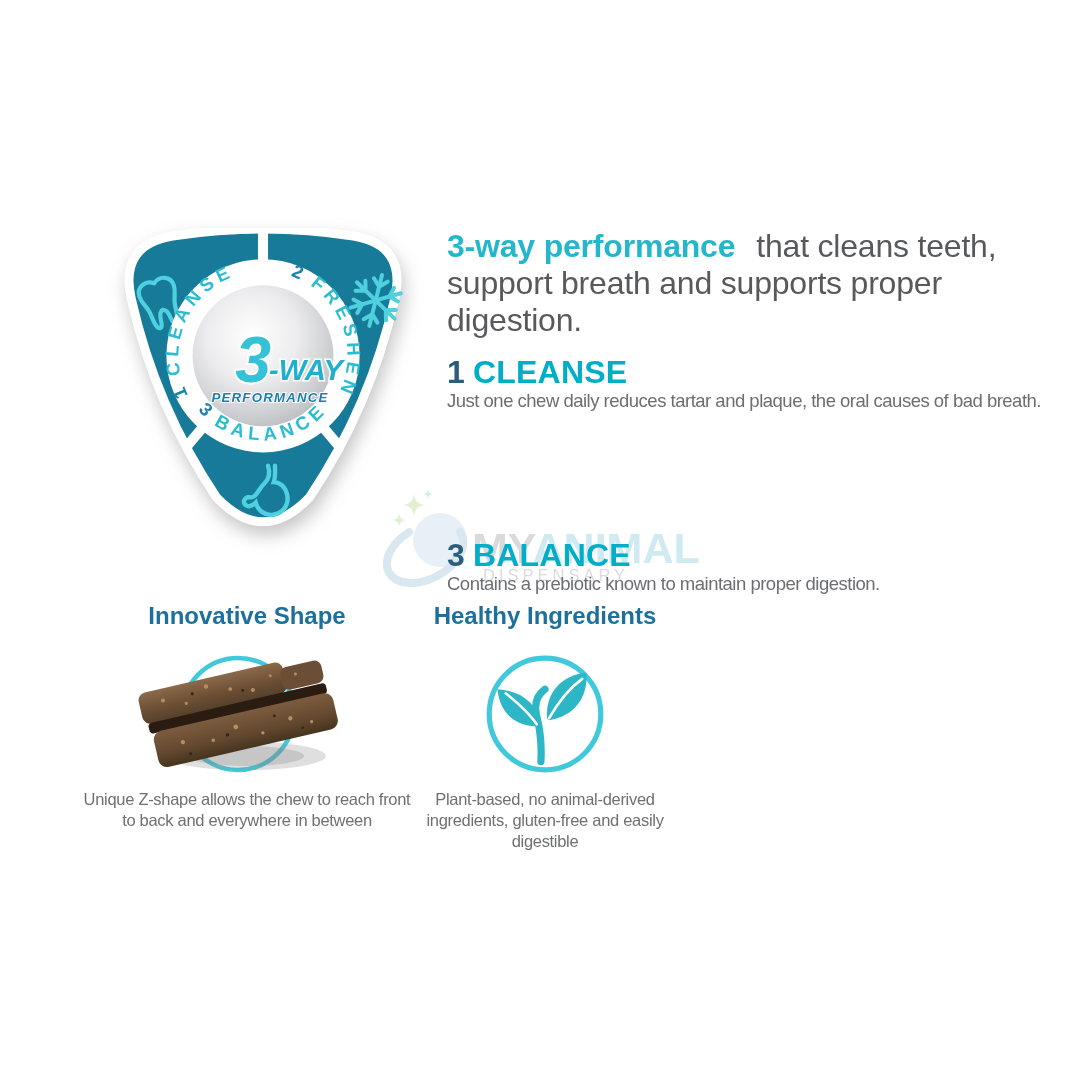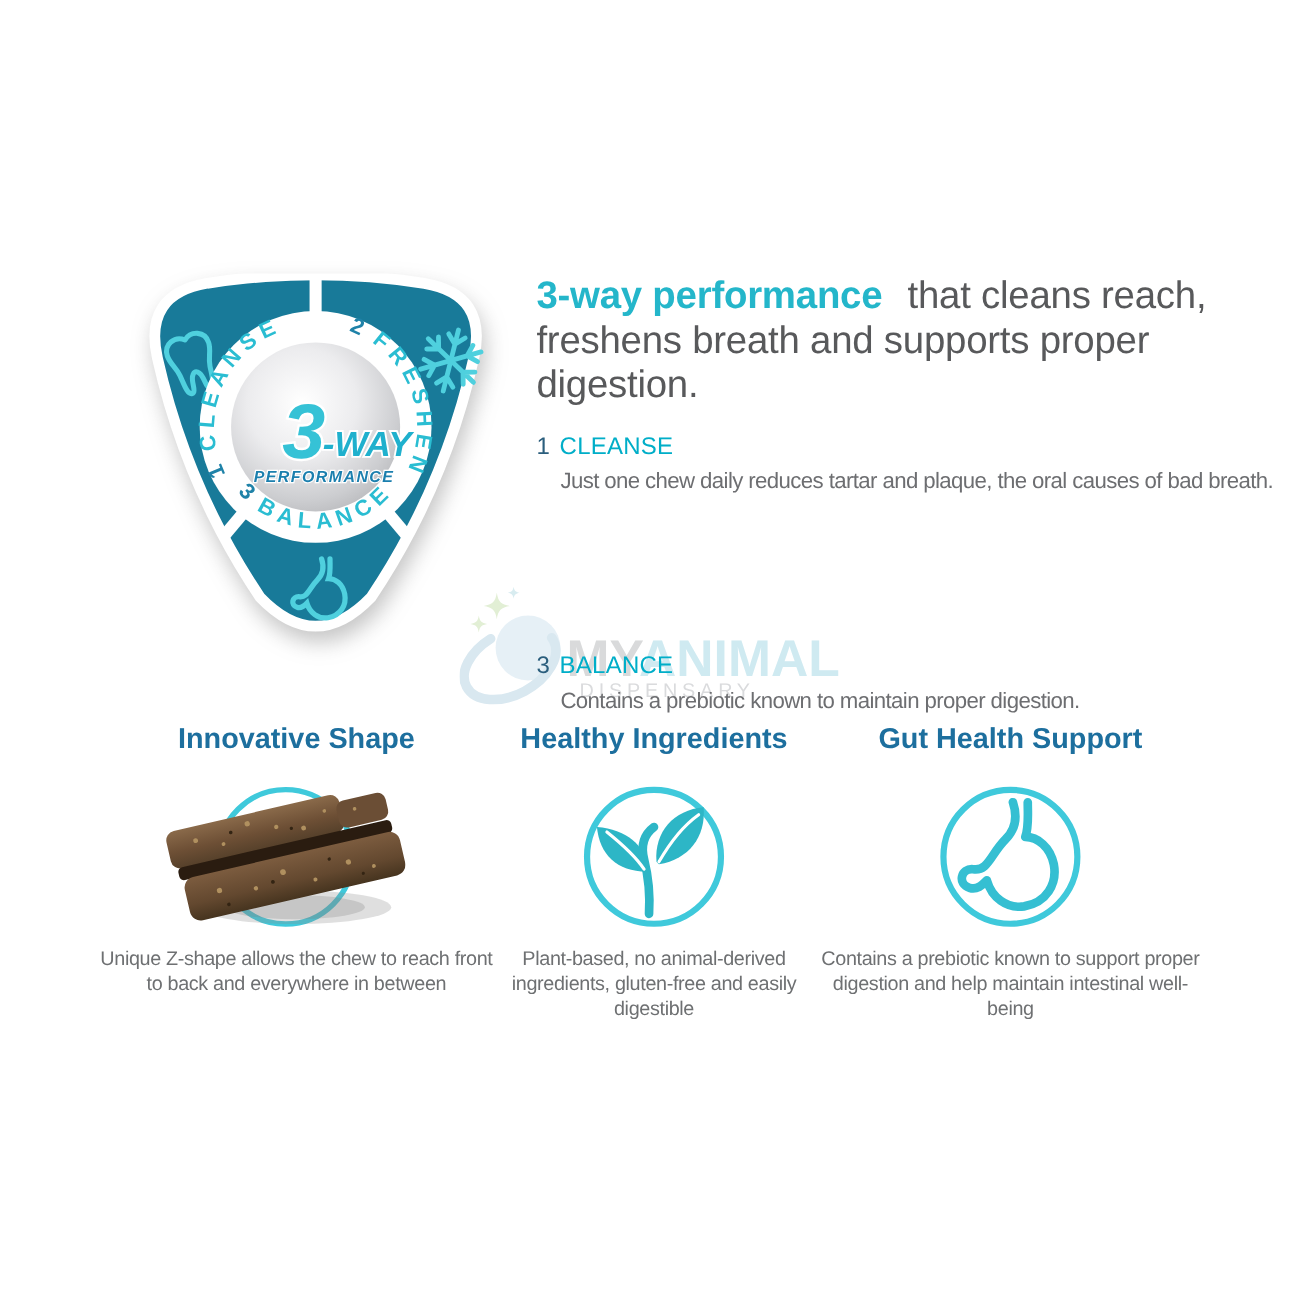--- a/index.html
+++ b/index.html
@@ -15,24 +15,24 @@
   .watermark{position:absolute;left:383px;top:480px;width:340px;height:120px;z-index:1;pointer-events:none;}
 
   
   .headline{position:absolute;left:447px;top:228px;width:600px;z-index:2;
             font-size:32px;line-height:37px;letter-spacing:-0.2px;color:#58595b;}
   .headline .accent{color:#24b6ca;font-weight:bold;margin-right:21px;}
 
   
   .benefit{position:absolute;left:447px;width:615px;z-index:2;}
   .benefit-1{top:358px;} .benefit-2{top:446px;} .benefit-3{top:541px;}
-  .benefit-head{font-size:20px;font-weight:normal;line-height:28px;letter-spacing:0.2px;}
+  .benefit-head{font-size:32px;font-weight:bold;line-height:28px;letter-spacing:0.2px;}
   .benefit-num{color:#2b5e7d;margin-right:8px;}
   .benefit-title{color:#00aec8;}
-  .benefit-desc{margin-top:3px;font-size:18.5px;letter-spacing:-0.5px;line-height:24px;color:#6d6e71;margin-left:20px;}
+  .benefit-desc{margin-top:3px;font-size:18.5px;letter-spacing:-0.5px;line-height:24px;color:#6d6e71;}
 
   
   .feature{position:absolute;top:601px;text-align:center;z-index:2;}
   .feature-1{left:81px;width:332px;}
   .feature-2{left:400px;width:290px;}
   .feature-3{left:683px;width:318px;}
   .feature-title{font-size:24px;font-weight:bold;color:#1d6f9e;height:30px;line-height:30px;}
   .icon-wrap{height:150px;margin-top:8px;display:flex;align-items:center;justify-content:center;}
   .feature-caption{font-size:16.5px;letter-spacing:-0.3px;line-height:21px;color:#6e7072;}
   .feature-1 .icon-wrap svg{margin-left:-18px;}
@@ -106,21 +106,21 @@
       <textPath href="#ringBottom" startOffset="50%" text-anchor="middle"><tspan fill="#1f82a8">3</tspan><tspan dx="6" fill="#2abdd2">BALANCE</tspan></textPath>
     </text>
 
     <g font-style="italic">
       <text x="168" y="153" text-anchor="end" font-size="64" font-weight="bold" fill="#35c2d6" stroke="#ffffff" stroke-width="4" paint-order="stroke">3</text>
       <text x="166" y="151" font-size="29" font-weight="bold" fill="#1fb0cd" stroke="#ffffff" stroke-width="3" paint-order="stroke">-WAY</text>
       <text x="167" y="173" text-anchor="middle" font-size="13.2" font-weight="bold" letter-spacing="1.2" fill="#1b7fae" stroke="#ffffff" stroke-width="2" paint-order="stroke">PERFORMANCE</text>
     </g>
   </svg>
 
-  <div class="headline"><span class="accent">3-way performance</span><span>that cleans reach, freshens breath and supports proper digestion.</span></div>
+  <div class="headline"><span class="accent">3-way performance</span><span>that cleans teeth, support breath and supports proper digestion.</span></div>
 
   <div class="benefit benefit-1">
     <div class="benefit-head"><span class="benefit-num">1</span><span class="benefit-title">CLEANSE</span></div>
     <div class="benefit-desc">Just one chew daily reduces tartar and plaque, the oral causes of bad breath.</div>
   </div>
   <div class="benefit benefit-3">
     <div class="benefit-head"><span class="benefit-num">3</span><span class="benefit-title">BALANCE</span></div>
     <div class="benefit-desc">Contains a prebiotic known to maintain proper digestion.</div>
   </div>
 
@@ -185,24 +185,14 @@
             <circle cx="135" cy="90" r="1.4"></circle>
               <circle cx="45" cy="108" r="1.5"></circle>
               <circle cx="160" cy="108" r="1.3"></circle>
           </g>
         </g>
       </svg>
     </div>
     <div class="feature-caption">Unique Z-shape allows the chew to reach front to back and everywhere in between</div>
   </div>
 
-  <div class="feature feature-3">
-    <div class="feature-title">Gut Health Support</div>
-    <div class="icon-wrap">
-      <svg width="124" height="124" viewBox="0 0 120 120">
-        <circle cx="60" cy="60" r="54" fill="none" stroke="#3fc9db" stroke-width="5"></circle>
-        <path d="M62,16 C66,28 64,38 56,46 C44,58 42,72 30,70 C20,69 17,82 27,85 C33,87 37,83 41,79 C45,93 57,102 71,100 C89,97 98,82 95,66 C92,52 82,44 72,44 C75,36 74,26 74,16" fill="none" stroke="#35bfd2" stroke-width="7" stroke-linecap="round" stroke-linejoin="round"></path>
-      </svg>
-    </div>
-    <div class="feature-caption">Contains a prebiotic known to support proper digestion and help maintain intestinal well-being</div>
-  </div>
 
 </div>
 
 </body></html>

